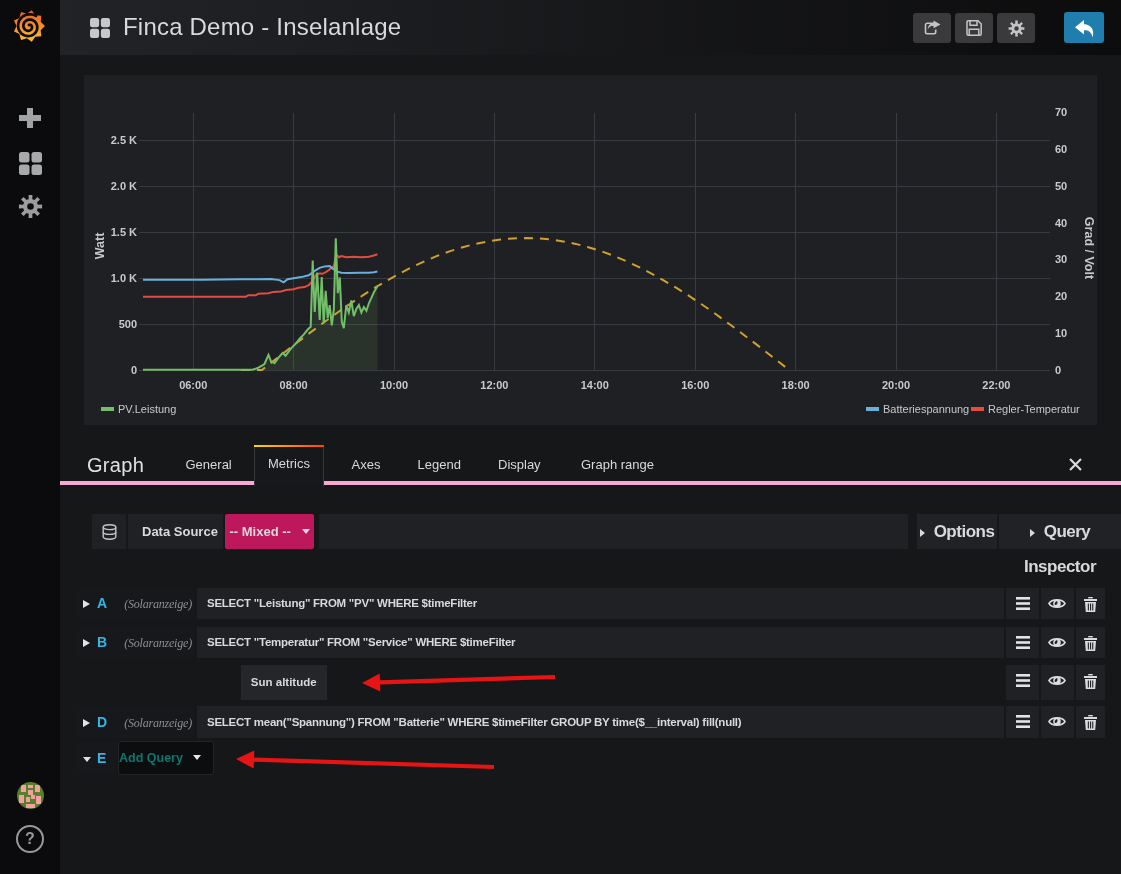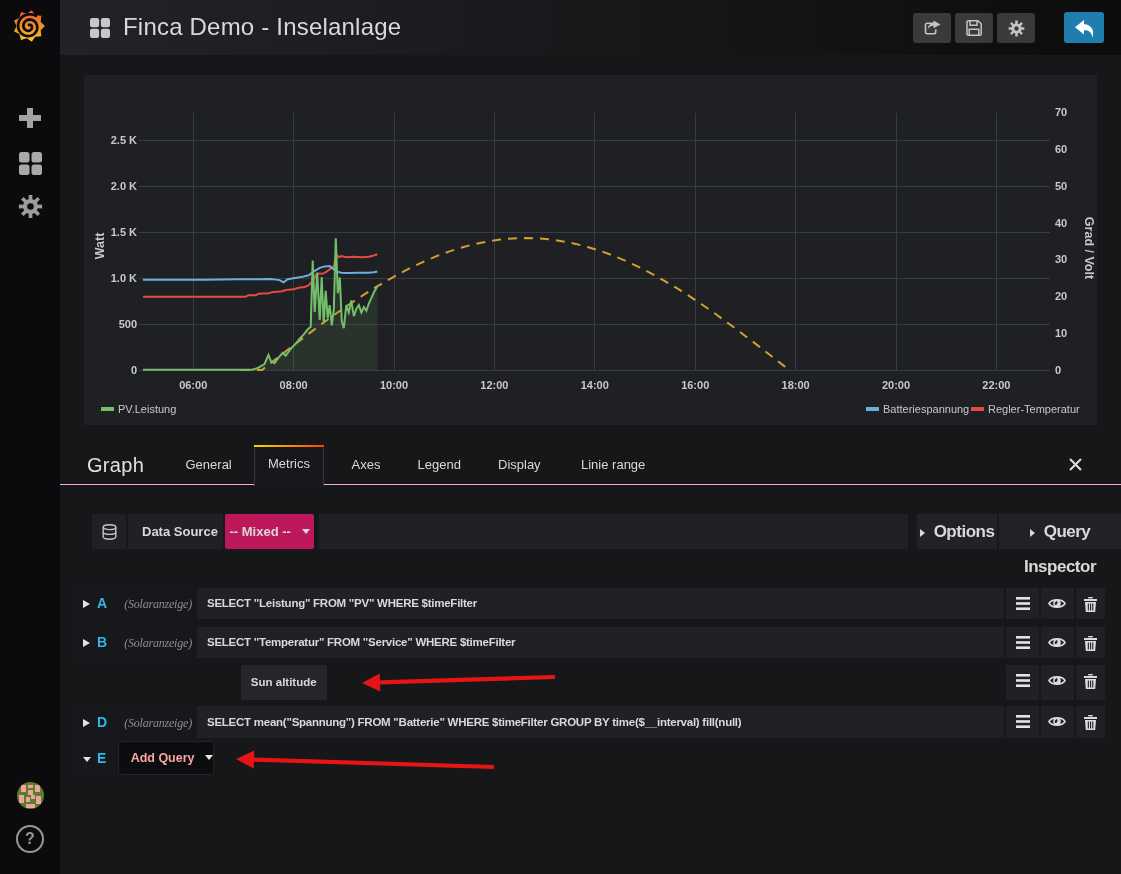--- a/index.html
+++ b/index.html
@@ -6,21 +6,21 @@
 #navbar { position:absolute; left:60px; top:0; width:1061px; height:55px; background:linear-gradient(to right,#222327 0%,#1c1d20 30%,#0c0c0d 100%); }
 #navtitle { position:absolute; left:63px; top:0; line-height:54px; font-size:24px; color:#d8d9da; font-weight:400; letter-spacing:0.2px; }
 .navbtn { position:absolute; top:13px; width:38px; height:30px; background:#3a3a3c; border-radius:3px; text-align:center; }
 .navbtn svg { margin-top:7px; }
 #backbtn { position:absolute; left:1004px; top:12px; width:40px; height:31px; background:#1f7ead; border-radius:3px; text-align:center; }
 #backbtn svg { margin-top:7px; }
 #panel { position:absolute; left:84px; top:75px; width:1013px; height:350px; background:#1f2024; }
 #ptitle { position:absolute; top:8px; width:100%; text-align:center; font-size:12px; letter-spacing:0.1px; font-weight:700; color:#d8d9da; }
 .leg { position:absolute; font-size:11px; line-height:13px; color:#c7c8ca; }
 .sw { display:inline-block; width:13px; height:4px; vertical-align:2px; margin-right:4px; }
-#edhead { position:absolute; left:60px; top:445px; width:1061px; height:40px; border-bottom:1px solid #f9a8d4; }
+#edhead { position:absolute; left:60px; top:445px; width:1061px; height:40px; border-bottom:4px solid #f9a8d4; }
 #gtitle { position:absolute; left:27px; top:9px; font-size:20px; color:#e0e1e2; font-weight:400; letter-spacing:0.3px; }
 .tab { position:absolute; top:0; height:41px; line-height:40px; padding:0 13.5px; font-size:13px; color:#d8d9da; }
 .tab.act { background:#17181b; border-left:1px solid #36373b; border-right:1px solid #36373b; line-height:38px; z-index:2; }
 .tab.act::before { content:''; position:absolute; left:-1px; right:-1px; top:0; height:2px; background:linear-gradient(to right,#ffd500,#ff4400); }
 .row { position:absolute; left:74px; height:32px; }
 .glabel { position:absolute; top:0; height:100%; background:#17181b; color:#d8d9da; font-size:13px; white-space:nowrap; overflow:hidden; }
 .gbox { position:absolute; top:0; height:100%; background:#1f2125; }
 .qtext { font-size:11.5px; letter-spacing:-0.25px; font-weight:700; color:#d8d9da; line-height:31px; padding-left:10px; white-space:nowrap; }
 .lett { color:#33b5e5; font-weight:700; font-size:14px; }
 .par { color:#8d8e90; font-style:italic; font-size:12px; letter-spacing:-0.2px; margin-left:17px;font-family:Liberation Serif, serif; }
@@ -166,21 +166,21 @@
   <div class="leg" style="left:887px;top:328px"><span class="sw" style="background:#e24d42"></span>Regler-Temperatur</div>
 </div>
 
 <div id="edhead">
   <div id="gtitle">Graph</div>
   <div class="tab" style="left:112px">General</div>
   <div class="tab act" style="left:193.5px">Metrics</div>
   <div class="tab" style="left:278px">Axes</div>
   <div class="tab" style="left:344px">Legend</div>
   <div class="tab" style="left:424.5px">Display</div>
-  <div class="tab" style="left:507.5px">Linie range</div>
+  <div class="tab" style="left:507.5px">Graph range</div>
   <svg width="13" height="13" viewBox="0 0 13 13" style="position:absolute;right:39px;top:13px">
 <path stroke="#d8d9da" stroke-width="2.2" d="M1 1 L12 12 M12 1 L1 12"></path>
     </svg>
 </div>
 
 <div class="row" style="left:92px;top:514px;width:1045px;height:35px">
   <div class="gbox" style="left:0;width:34px;text-align:center"><span style="display:inline-block;margin-top:10px"><svg width="15" height="16" viewBox="0 0 15 16">
 <g fill="none" stroke="#c3c4c6" stroke-width="1.4">
 <ellipse cx="7.5" cy="3.2" rx="6.3" ry="2.4"></ellipse>
 <path d="M1.2 3.2 V8 c0 1.3 2.8 2.4 6.3 2.4 S13.8 9.3 13.8 8 V3.2"></path>
@@ -284,20 +284,20 @@
   <div class="icobox" style="left:1000.5px;width:29px;height:32px"><svg width="13" height="15" viewBox="0 0 13 15">
 <g fill="#dadbdd">
           <rect x="0" y="2" width="13" height="2"></rect>
           <rect x="4.2" y="0" width="4.6" height="1.4"></rect>
 <path d="M1 5 h11 l-0.8 10 h-9.4 Z M3.8 6.5 v7 h1.1 v-7 Z M6 6.5 v7 h1.1 v-7 Z M8.2 6.5 v7 h1.1 v-7 Z" fill-rule="evenodd"></path>
         </g>
       </svg></div>
 </div>
 <div class="row" style="left:75px;top:743px;width:1046px;height:31px">
   <div class="glabel" style="left:0;width:40px;line-height:31px"><span class="cd"></span><span class="lett">E</span></div>
-  <div style="position:absolute;left:43px;top:-2px;width:96px;height:34px;background:#0c0d0f;border:1px solid #232427;border-radius:3px;color:#fca5a5;font-size:12.5px;font-weight:700;line-height:32px;text-align:right">Add Query <span class="dcar" style="border-top-color:#e8e8ea"></span></div>
+  <div style="position:absolute;left:43px;top:-2px;width:96px;height:34px;background:#0c0d0f;border:1px solid #232427;border-radius:3px;color:#0f766e;font-size:12.5px;font-weight:700;line-height:32px;text-align:left">Add Query <span class="dcar" style="border-top-color:#e8e8ea"></span></div>
 </div>
 
 <svg width="1121" height="874" style="position:absolute;left:0;top:0;pointer-events:none">
 <line x1="555" y1="677" x2="380.0" y2="682.4" stroke="#e61414" stroke-width="4.2"></line>
     <polygon fill="#e61414" points="362,683 379.7,673.4 380.3,691.4"></polygon>
 <line x1="494" y1="767" x2="254.0" y2="759.6" stroke="#e61414" stroke-width="4.2"></line>
     <polygon fill="#e61414" points="236,759 254.3,750.6 253.7,768.6"></polygon>
 </svg>
 </body></html>

